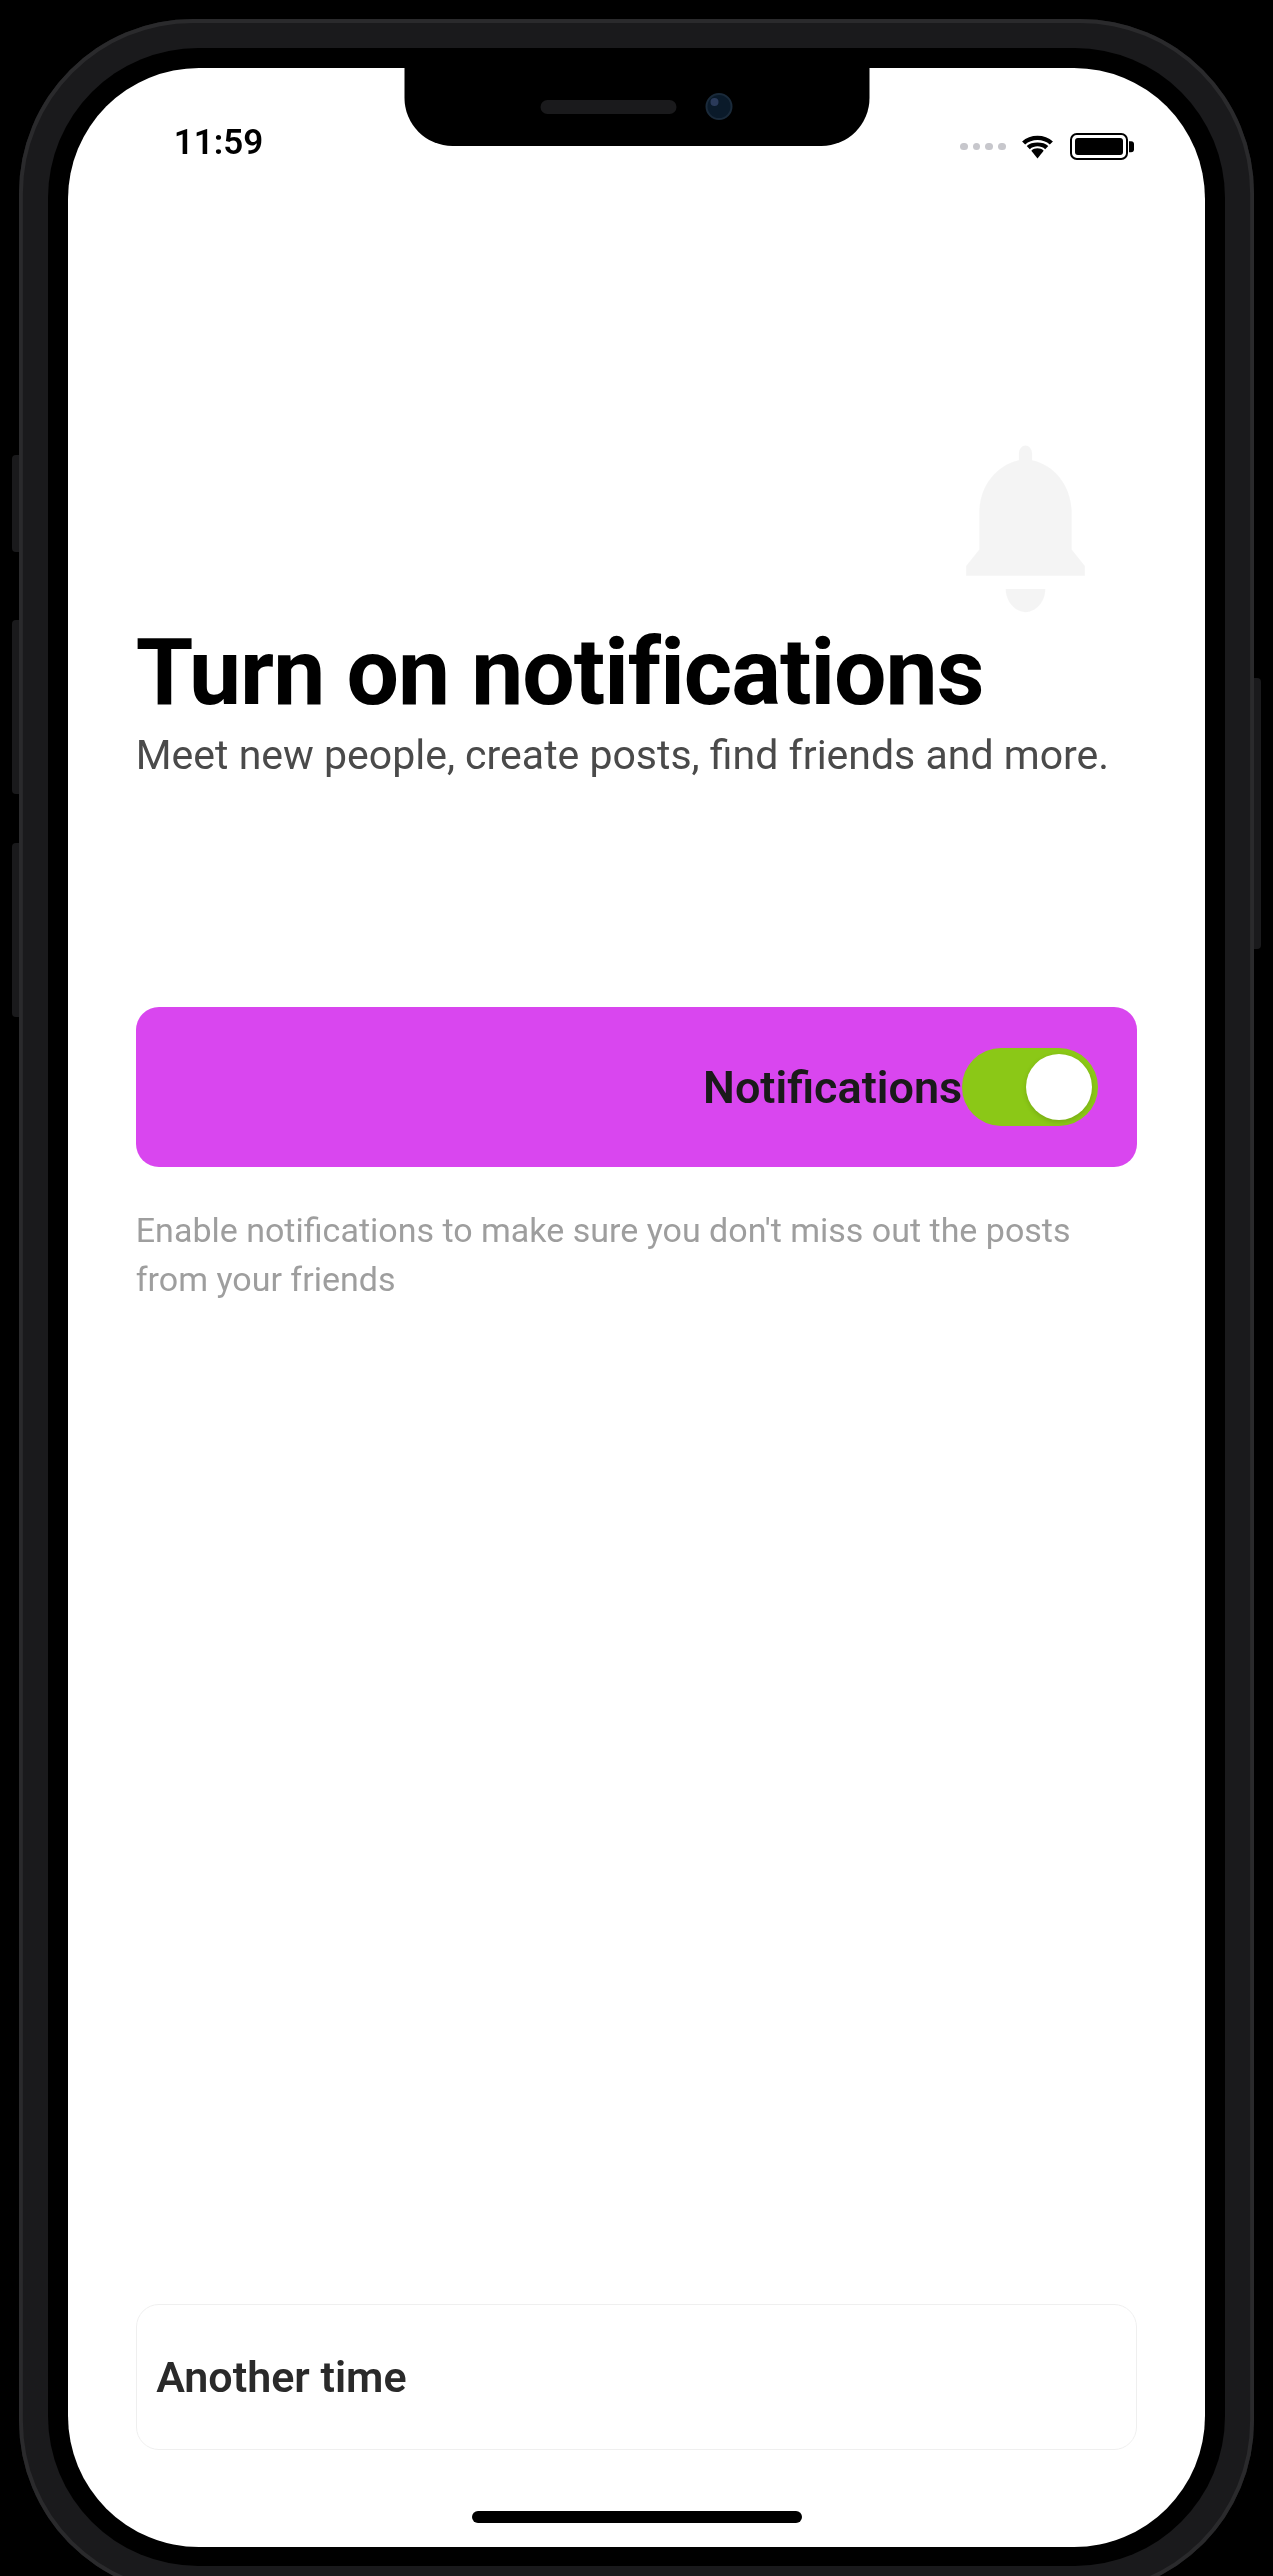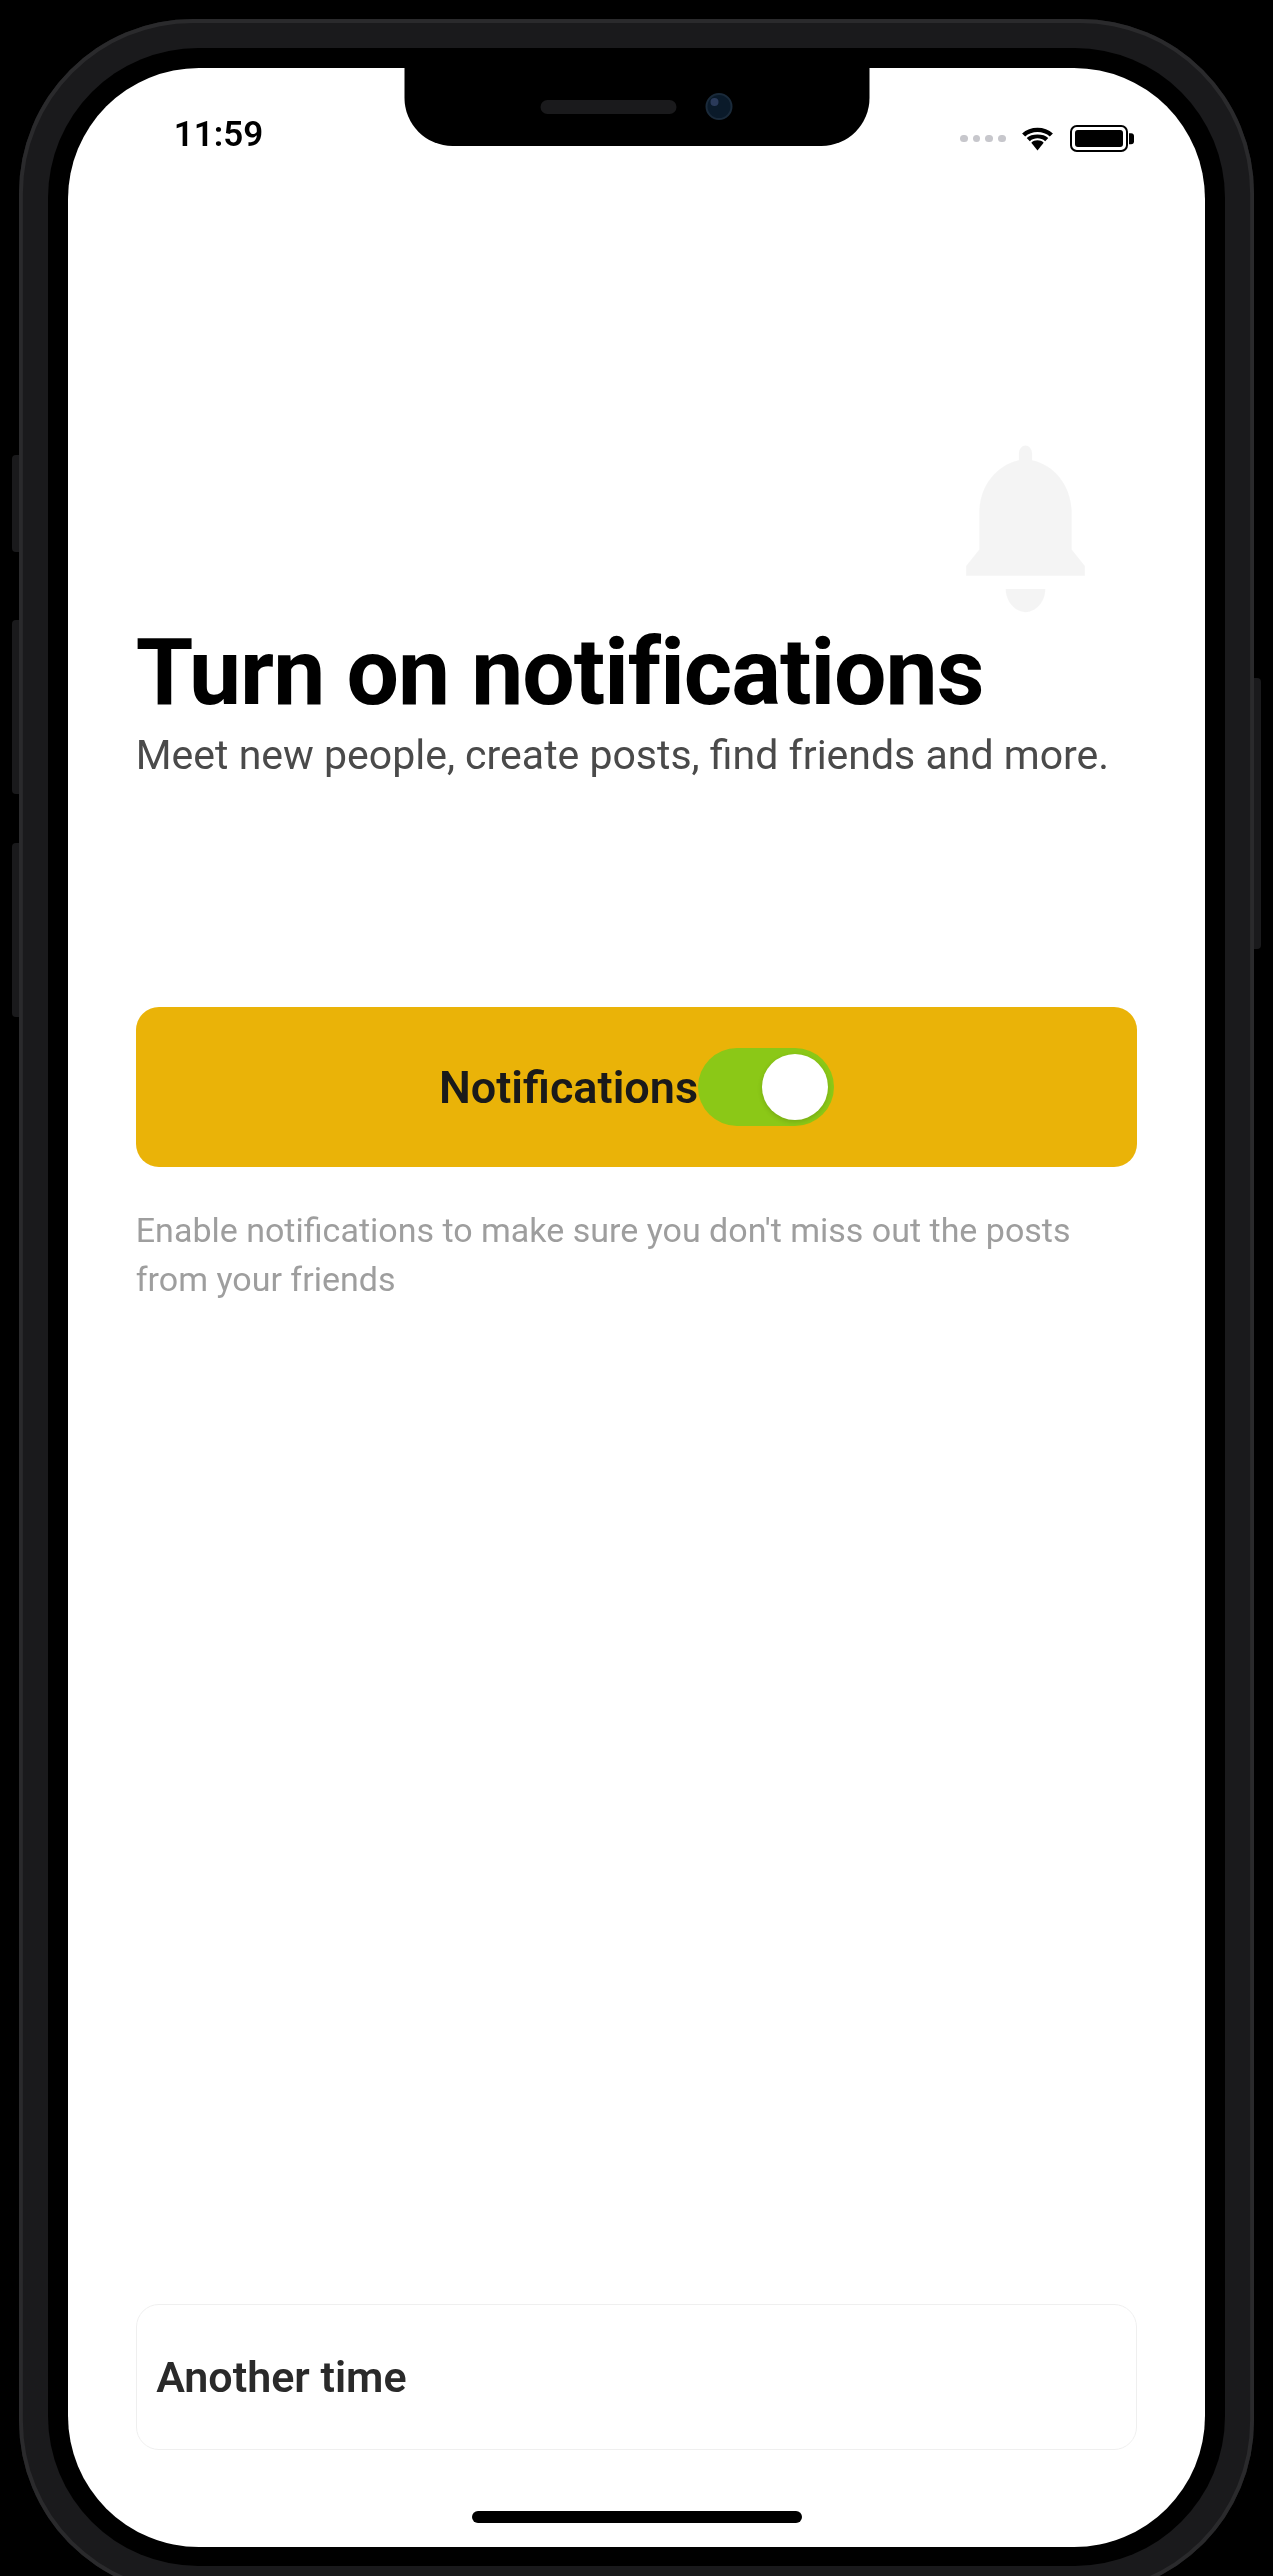--- a/index.html
+++ b/index.html
@@ -111,21 +111,21 @@
       position: absolute;
       top: 2.9px;
       left: 2.9px;
       width: 7.8px;
       height: 7.8px;
       background: #2a3a5a;
       border-radius: 50%;
     }
     .status-bar {
       position: absolute;
-      top: 0;
+      top: 8px;
       left: 0;
       right: 0;
       height: 97px;
       display: flex;
       justify-content: space-between;
       align-items: flex-end;
       padding: 0 58px 9.7px;
       z-index: 50;
     }
     .status-time {
@@ -207,25 +207,25 @@
       letter-spacing: -1px;
     }
     .subtitle {
       font-size: 41px;
       color: #4a4a4a;
       line-height: 1.4;
       font-weight: 400;
     }
     .toggle-card {
       margin-top: 223px;
-      background: #eab308;
+      background: #d946ef;
       border-radius: 23px;
       padding: 41px 39px;
       display: flex;
-      justify-content: center;
+      justify-content: flex-end;
       align-items: center;
     }
     .toggle-label {
       font-size: 45px;
       font-weight: 600;
       color: #1a1a1a;
     }
     .toggle-switch {
       width: 136px;
       height: 78px;

